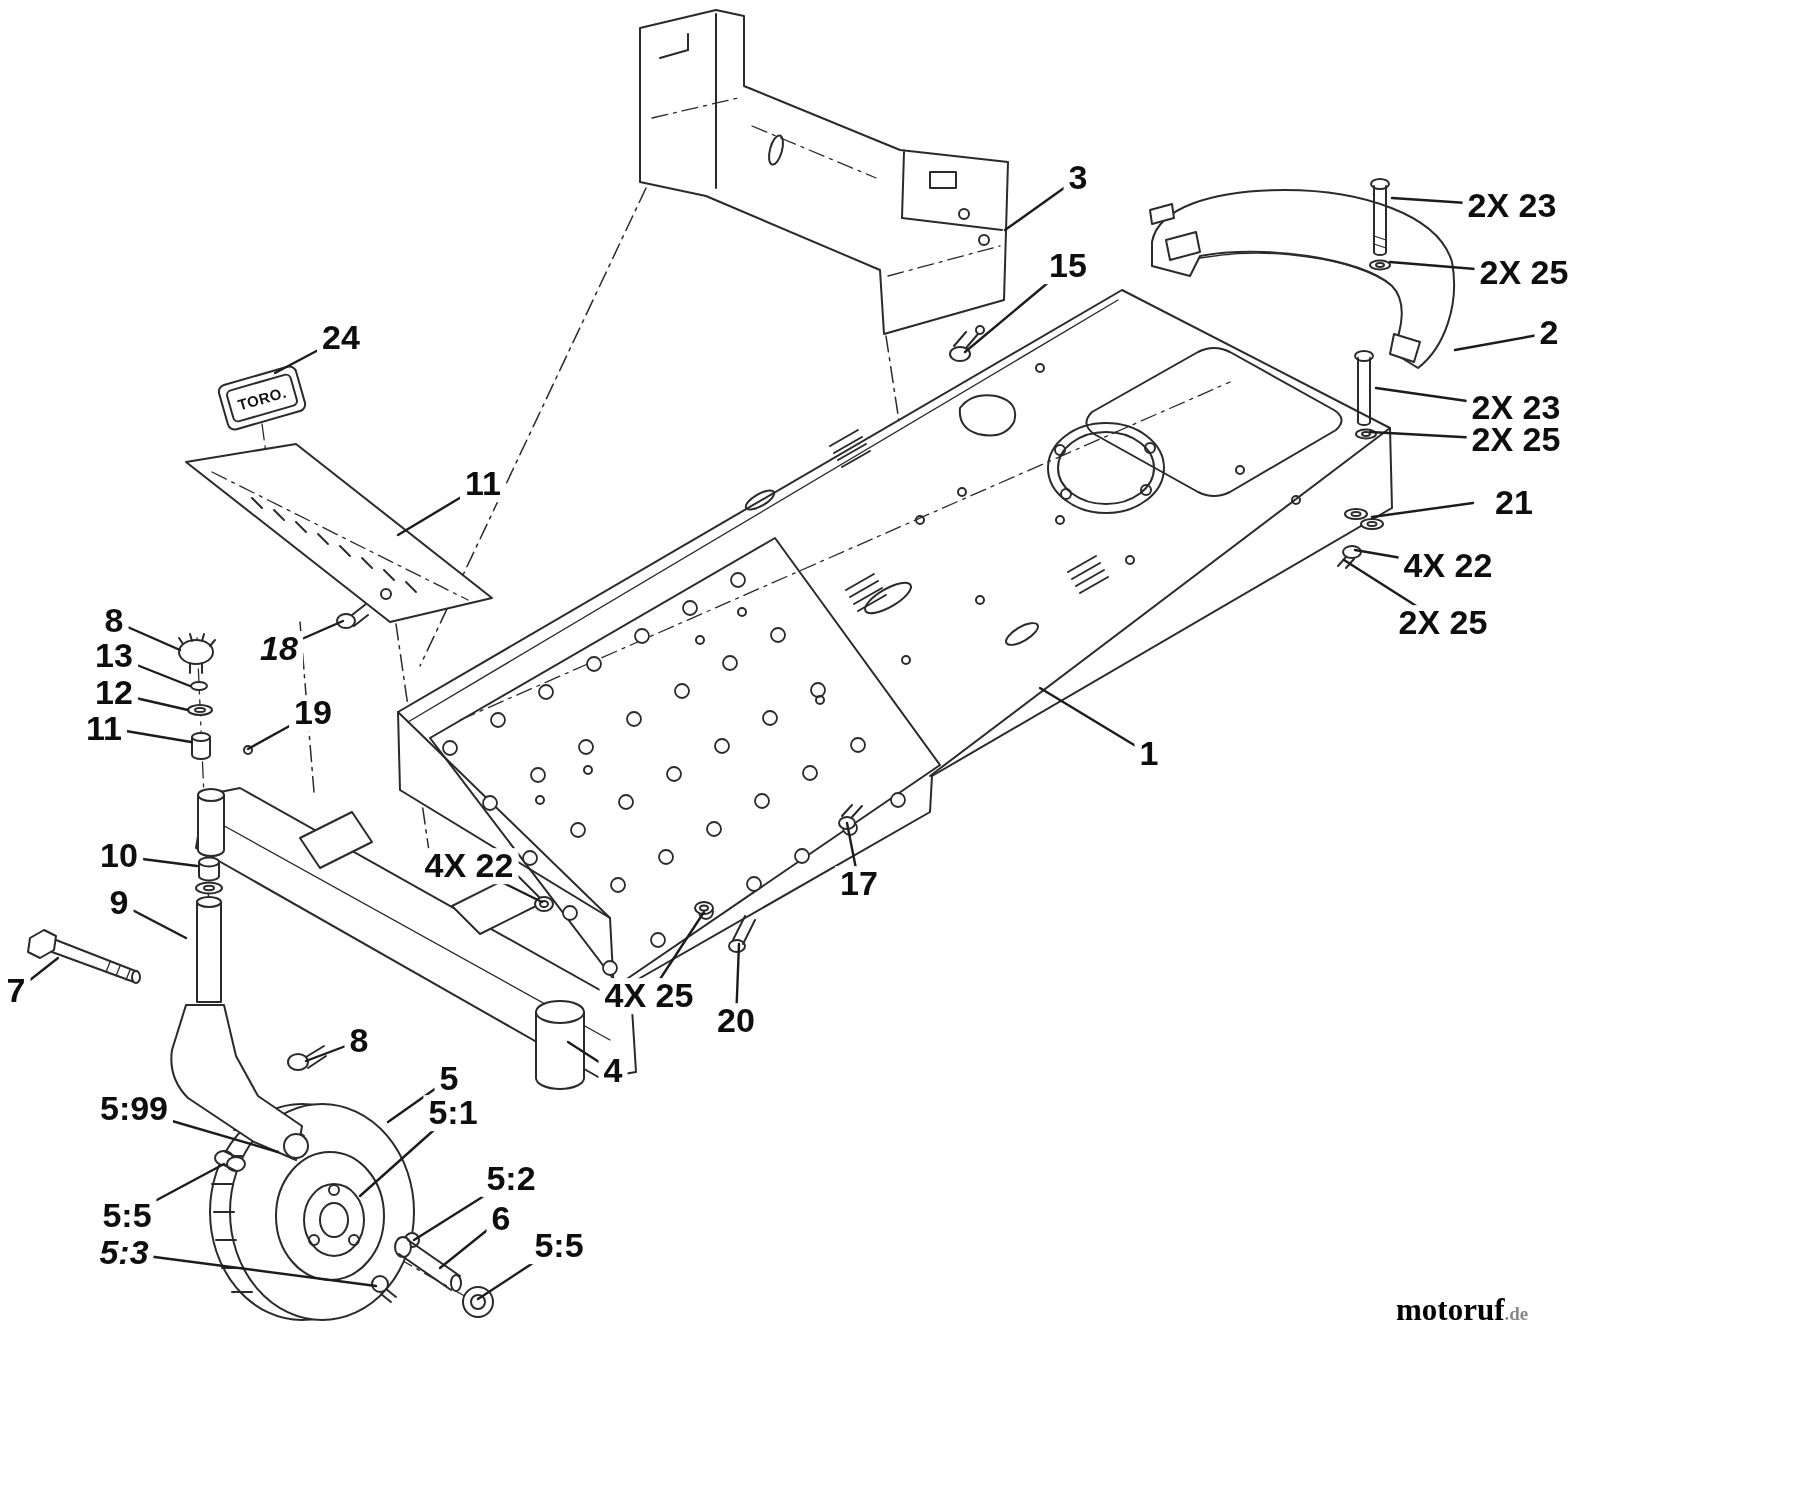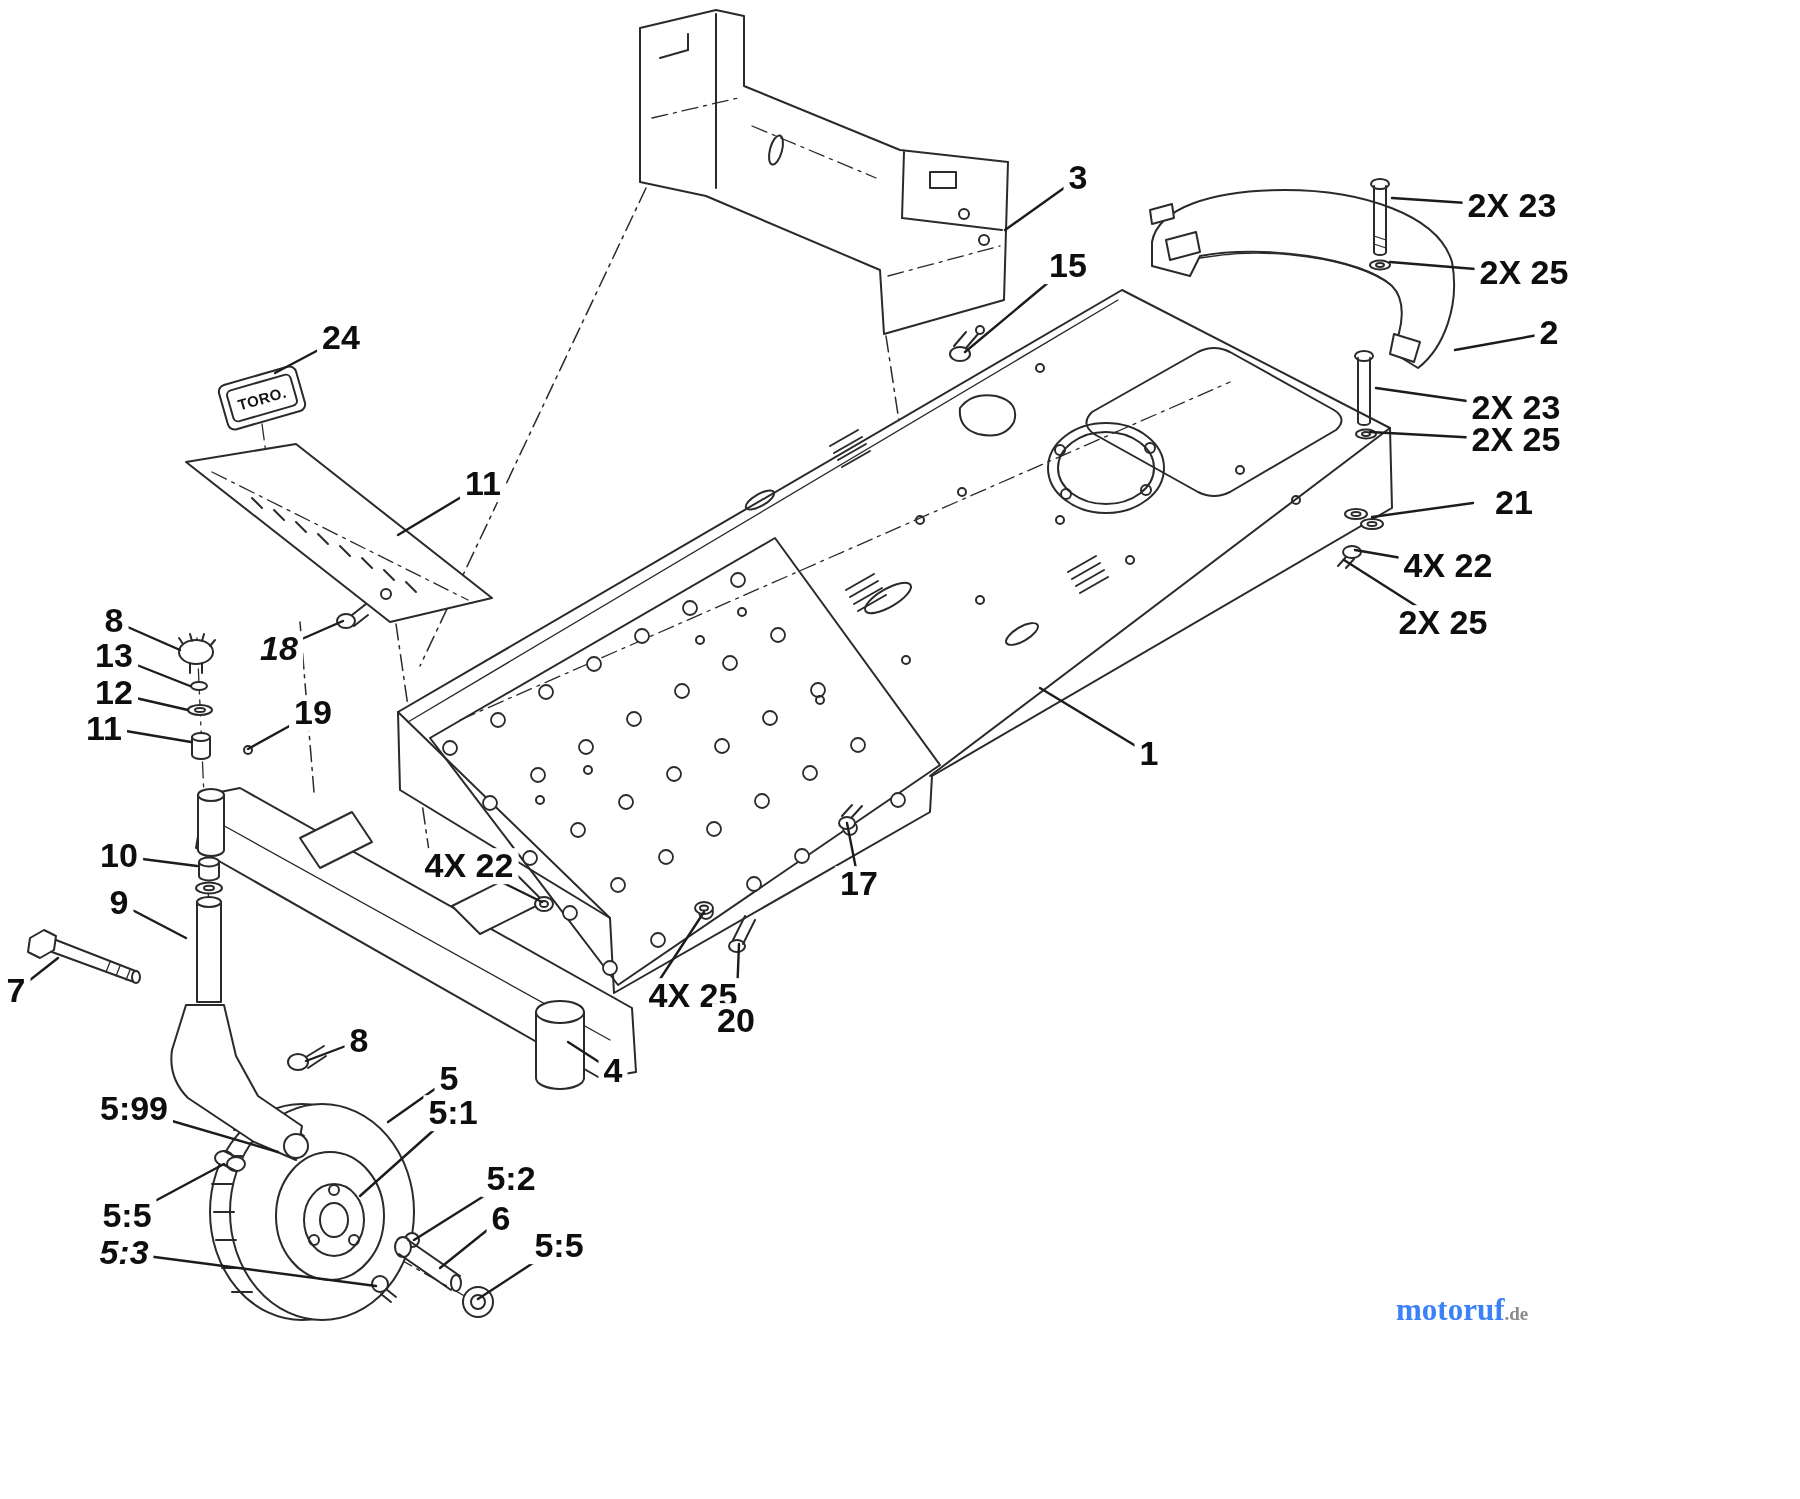--- a/index.html
+++ b/index.html
@@ -11,21 +11,21 @@
   #drawing .f{fill:#ffffff;}
   #drawing .dot{fill:#ffffff;stroke-width:1.8;}
   #drawing .dash{stroke-dasharray:16 6 3 6;stroke-width:1.5;}
   #drawing .thin{stroke-width:1.3;}
   #leader-lines line{stroke:#1c1c1c;stroke-width:2.4;}
   .toro-text{fill:#141414;stroke:none;font:700 15px "Liberation Sans",sans-serif;letter-spacing:.5px;}
   #callout-layer{position:absolute;left:0;top:0;width:1800px;height:1499px;}
   .callout{position:absolute;transform:translate(-50%,-50%);font:700 34px "Liberation Sans",sans-serif;
            color:#0e0e0e;background:#ffffff;padding:0 5px;line-height:1.05;white-space:nowrap;}
   #watermark{position:absolute;left:1396px;top:1292px;white-space:nowrap;}
-  #watermark .brand{font:700 31px "Liberation Serif",serif;color:#3b82f6;}
+  #watermark .brand{font:700 31px "Liberation Serif",serif;color:#000000;}
   #watermark .tld{font:700 19px "Liberation Serif",serif;color:#8a8a8a;}
 </style>
 </head>
 <body>
 
 <svg id="drawing" viewBox="0 0 1800 1499">
 
   <g>
     <line class="dash" x1="886" y1="336" x2="948" y2="742"></line>
     <line class="dash" x1="646" y1="188" x2="420" y2="666"></line>
@@ -414,21 +414,21 @@
     <div class="callout" style="left: 114px; top: 693px;">12</div>
     <div class="callout" style="left: 104px; top: 729px;">11</div>
     <div class="callout" style="left: 279px; top: 649px; font-style: italic;">18</div>
     <div class="callout" style="left: 313px; top: 713px;">19</div>
     <div class="callout" style="left: 1149px; top: 754px;">1</div>
     <div class="callout" style="left: 119px; top: 856px;">10</div>
     <div class="callout" style="left: 119px; top: 903px;">9</div>
     <div class="callout" style="left: 469px; top: 866px;">4X 22</div>
     <div class="callout" style="left: 16px; top: 991px;">7</div>
     <div class="callout" style="left: 859px; top: 884px;">17</div>
-    <div class="callout" style="left: 649px; top: 996px; margin-left: 44px;">4X 25</div>
+    <div class="callout" style="left: 649px; top: 996px;">4X 25</div>
     <div class="callout" style="left: 736px; top: 1021px;">20</div>
     <div class="callout" style="left: 359px; top: 1041px;">8</div>
     <div class="callout" style="left: 613px; top: 1071px;">4</div>
     <div class="callout" style="left: 449px; top: 1079px;">5</div>
     <div class="callout" style="left: 453px; top: 1113px;">5:1</div>
     <div class="callout" style="left: 134px; top: 1109px;">5:99</div>
     <div class="callout" style="left: 127px; top: 1216px;">5:5</div>
     <div class="callout" style="left: 511px; top: 1179px;">5:2</div>
     <div class="callout" style="left: 501px; top: 1219px;">6</div>
     <div class="callout" style="left: 124px; top: 1253px; font-style: italic;">5:3</div>

